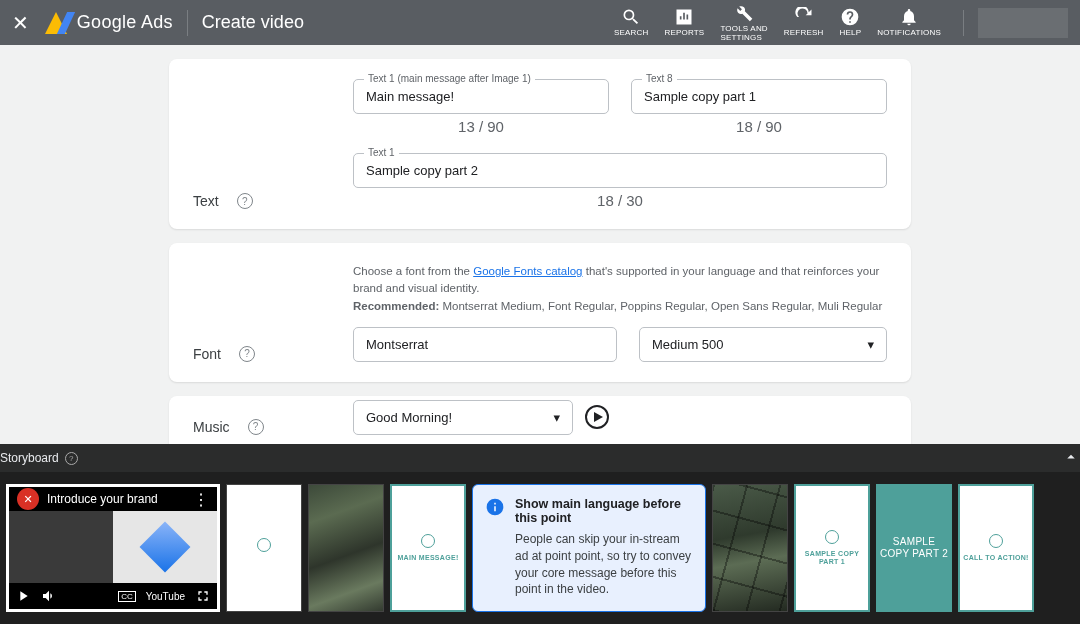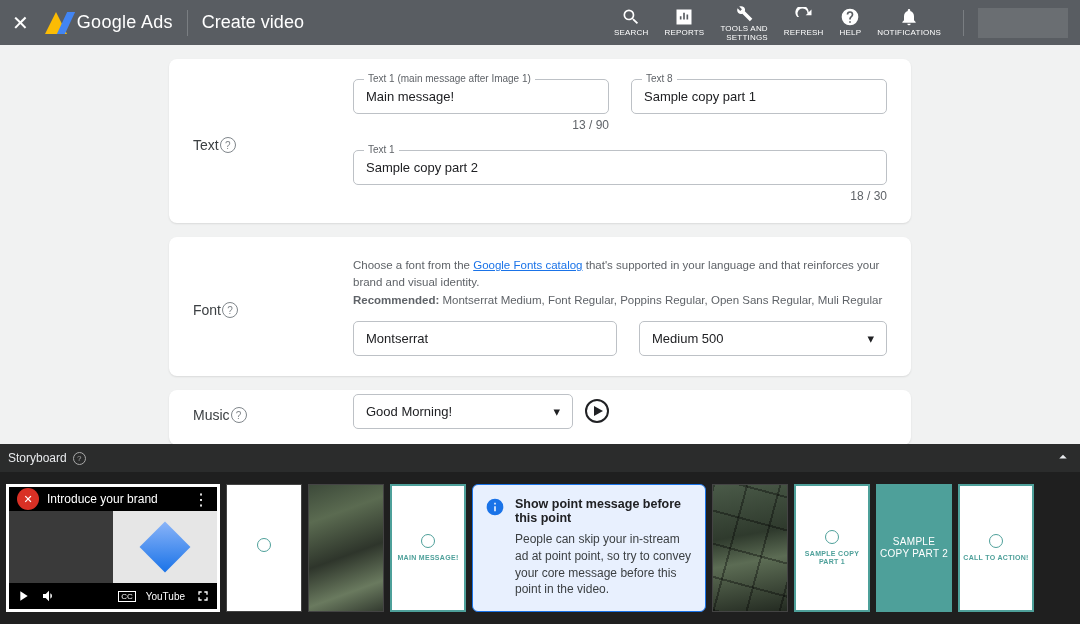--- a/index.html
+++ b/index.html
@@ -8,45 +8,45 @@
 .close-x{font-size:20px;cursor:pointer;margin-right:16px}
 .logo-a{width:22px;height:22px;position:relative;margin-right:10px}
 .logo-a::before{content:"";position:absolute;left:0;top:0;border-left:11px solid transparent;border-right:11px solid transparent;border-bottom:22px solid #fbbc04}
 .logo-a::after{content:"";position:absolute;right:-3px;top:0;width:8px;height:22px;background:#4285f4;transform:skewX(-25deg)}
 .gtext{font-size:18px;font-weight:400;letter-spacing:.3px}
 .divider-v{width:1px;height:26px;background:#7a7e82;margin:0 14px}
 .page-title{font-size:18px;font-weight:300}
 .header .tools{margin-left:auto;display:flex;align-items:center}
 .tool{display:flex;flex-direction:column;align-items:center;margin:0 8px;cursor:pointer}
 .tool svg{fill:#fff;width:20px;height:20px}
-.tool .tl{font-size:8px;letter-spacing:.2px;margin-top:2px;text-align:right;line-height:1.1;color:#fff;white-space:pre}
+.tool .tl{font-size:8px;letter-spacing:.2px;margin-top:2px;text-align:left;line-height:1.1;color:#fff;white-space:pre}
 .content{display:flex;flex-direction:column;align-items:center;padding-top:14px}
 .card{width:742px;background:#fff;border-radius:8px;box-shadow:0 1px 2px rgba(0,0,0,.1);padding:20px 24px;margin-bottom:14px;display:flex}
-.card .labelcol{width:160px;display:flex;align-items:center;gap:1px;font-size:14px;color:#3c4043;padding-top:8px}
+.card .labelcol{width:160px;display:flex;align-items:flex-end;gap:18px;font-size:14px;color:#3c4043;padding-top:8px}
 .help-q{width:16px;height:16px;border:1.5px solid #80868b;border-radius:50%;display:inline-flex;align-items:center;justify-content:center;font-size:10px;color:#80868b}
 .fieldcol{flex:1}
 .row2{display:flex;gap:22px;margin-bottom:18px}
 .row2:last-child{margin-bottom:0}
 .tfwrap{flex:1}
 .tf{position:relative;border:1px solid #bdc1c6;border-radius:5px;padding:8px 28px 8px 12px;height:35px;display:flex;align-items:center}
 .tf .float-label{position:absolute;top:-7px;left:10px;background:#fff;padding:0 4px;font-size:10px;color:#5f6368}
 .tf input{border:none;outline:none;width:100%;font-size:13px;color:#202124;background:transparent}
-.counter{text-align:right;font-size:12px;color:#5f6368;margin-top:4px}
+.counter{text-align:center;font-size:15px;color:#5f6368;margin-top:4px}
 .fonthelp{font-size:11.5px;color:#5f6368;line-height:1.5;margin-bottom:12px}
 .fonthelp a{color:#1a73e8;text-decoration:underline}
 .fonthelp b{color:#5f6368}
 .selectlike{border:1px solid #bdc1c6;border-radius:5px;height:35px;display:flex;align-items:center;padding:0 12px;font-size:13px;color:#202124;flex:1;position:relative;cursor:pointer}
 .chev{margin-left:auto}
 .playbtn{width:24px;height:24px;border:2px solid #202124;border-radius:50%;display:flex;align-items:center;justify-content:center;margin-left:12px;cursor:pointer}
 .playbtn::after{content:"";border-left:9px solid #202124;border-top:5px solid transparent;border-bottom:5px solid transparent;margin-left:2px}
 .actions{width:742px;display:flex;gap:12px;align-items:center;margin-bottom:6px}
 .btn-primary{background:#1a73e8;color:#fff;border:none;padding:9px 16px;border-radius:4px;font-size:13px;cursor:pointer}
 .btn-flat{background:transparent;color:#5f6368;border:none;font-size:13px;cursor:pointer}
 .storyboard{position:absolute;bottom:0;left:0;right:0;background:#1f1f1f;height:180px}
-.sb-head{height:28px;background:#2b2c2c;display:flex;align-items:center;padding:0 8px;color:#e8eaed;font-size:12px}
+.sb-head{height:28px;background:#2b2c2c;display:flex;align-items:center;padding:0 0;color:#e8eaed;font-size:12px}
 .sb-head .help-q{border-color:#aaa;color:#aaa;margin-left:6px;width:13px;height:13px;font-size:8px}
 .sb-head .collapse{margin-left:auto;cursor:pointer}
 .sb-body{display:flex;padding:12px 6px;gap:6px;align-items:stretch;height:152px}
 .thumb{height:128px;border:1px solid #444;background:#fff;flex-shrink:0;display:flex;align-items:center;justify-content:center;position:relative;overflow:hidden}
 .video-th{width:214px;border:3px solid #fff;background:#000;position:relative}
 .vt-top{position:absolute;top:0;left:0;right:0;height:24px;display:flex;align-items:center;padding:0 8px;color:#fff;font-size:12px;z-index:2}
 .redcirc{width:22px;height:22px;background:#d93025;border-radius:50%;display:flex;align-items:center;justify-content:center;margin-right:8px;font-size:11px}
 .vt-top .dots{margin-left:auto;font-size:16px}
 .vt-mid{position:absolute;top:24px;bottom:26px;left:0;right:0;display:flex}
 .vt-mid .half{flex:1}
@@ -135,20 +135,21 @@
             <span class="float-label">Text 1 (main message after Image 1)</span>
             <input value="Main message!" style="">
           </div>
           <div class="counter">13 / 90</div>
         </div>
         <div class="tfwrap">
           <div class="tf">
             <span class="float-label">Text 8</span>
             <input value="Sample copy part 1" style="">
           </div>
+          <div class="counter">18 / 90</div>
         </div>
       </div>
       <div class="row2">
         <div class="tfwrap">
           <div class="tf">
             <span class="float-label">Text 1</span>
             <input value="Sample copy part 2" style="">
           </div>
           <div class="counter">18 / 30</div>
         </div>
@@ -244,21 +245,21 @@
     <div class="thumb th-narrow th-border" style="flex-direction:column">
       <div class="tinyicon"></div>
       <div class="tinytext" style="color:#4ea09a">MAIN MESSAGE!</div>
     </div>
 
     <div class="infobox">
       <svg width="20" height="20" viewBox="0 0 24 24">
           <path d="M12 2a10 10 0 100 20 10 10 0 000-20zm1 15h-2v-6h2v6zm0-8h-2V7h2v2z"></path>
         </svg>
       <div>
-        <div class="ititle">Show point message before this point</div>
+        <div class="ititle">Show main language before this point</div>
         <div style="line-height:1.4">People can skip your in-stream ad at point point, so try to convey your core message before this point in the video.</div>
       </div>
     </div>
 
     <div class="thumb th-narrow greenhouse"></div>
     <div class="thumb th-narrow th-border" style="flex-direction:column">
       <div class="tinyicon"></div>
       <div class="tinytext" style="color:#4ea09a;white-space:pre">SAMPLE COPY
 PART 1</div>
     </div>

